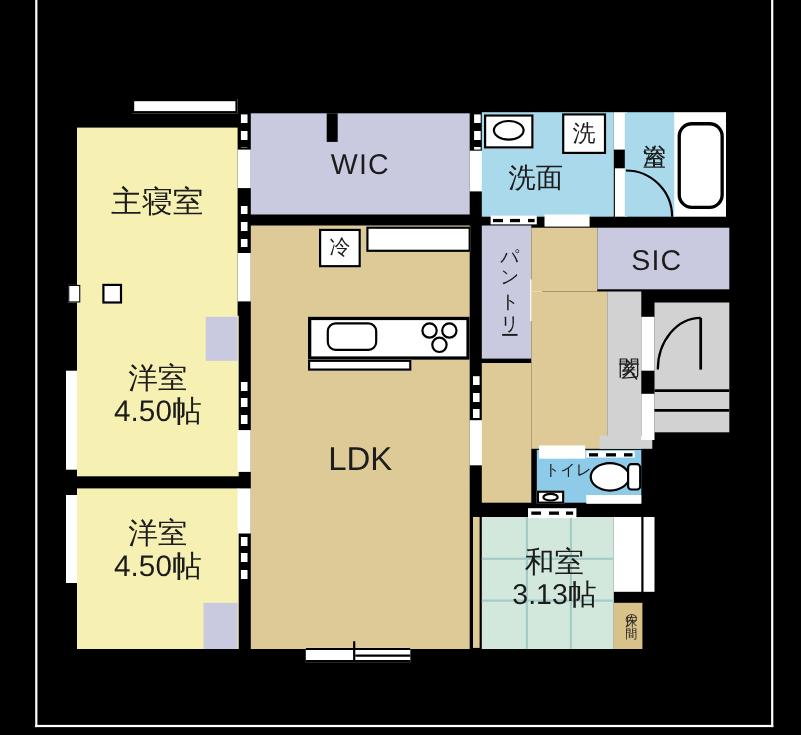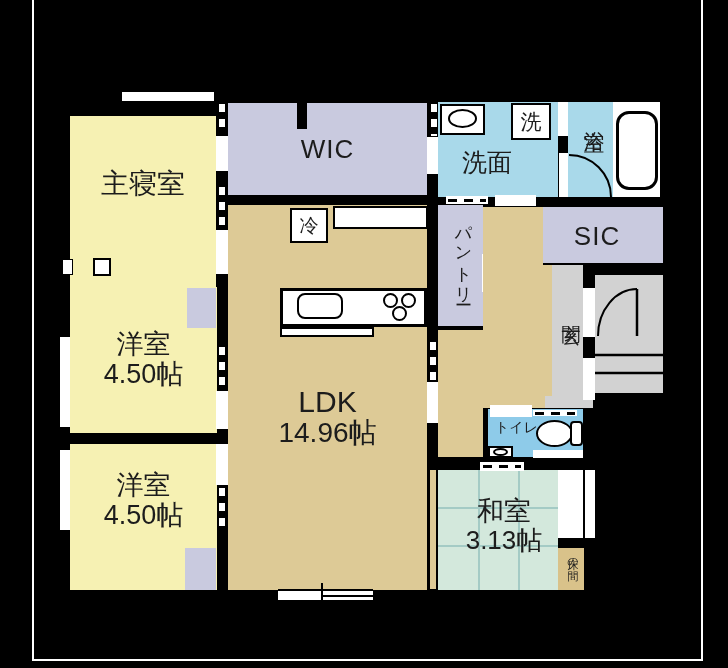--- a/index.html
+++ b/index.html
@@ -68,23 +68,22 @@
   <div class="room" style="left:228px;top:103px;width:199px;height:92px;background:#c9cadf;">
     <div class="lbl" style="left:0;right:0;top:32px;font-size:26px;letter-spacing:1px;">
       <span>WIC</span>
     </div>
   </div>
   <div class="abs" style="left:297px;top:103px;width:10px;height:26px;background:#000;"></div>
   <div class="vdash" style="left:431px;top:104px;height:32px;"></div>
   <div class="wht" style="left:427px;top:137px;width:12px;height:37px;"></div>
 
   <div class="room" style="left:228px;top:205px;width:199px;height:385px;background:#ddca96;">
-    <div class="lbl" style="left:0;right:0;top:180px;font-size:30px;line-height:1.1;">
+    <div class="lbl" style="left:0;right:0;top:196px;font-size:30px;line-height:1.1;">
       <span>LDK</span>
-      <span style="font-size:28px;">14.96帖</span>
     </div>
   </div>
   <div class="whtb" style="left:333px;top:206px;width:95px;height:23px;"></div>
   <div class="whtb" style="left:290px;top:208px;width:38px;height:35px;">
     <div class="lbl" style="left:0;right:0;top:5px;font-size:19px;">冷</div>
   </div>
 
   <div class="whtb" style="left:280px;top:288px;width:147px;height:39px;border-width:3px;"></div>
   <div class="whtb" style="left:297px;top:293px;width:46px;height:26px;border-radius:8px;"></div>
   <div class="whtb" style="left:383px;top:293px;width:15px;height:15px;border-radius:50%;"></div>

